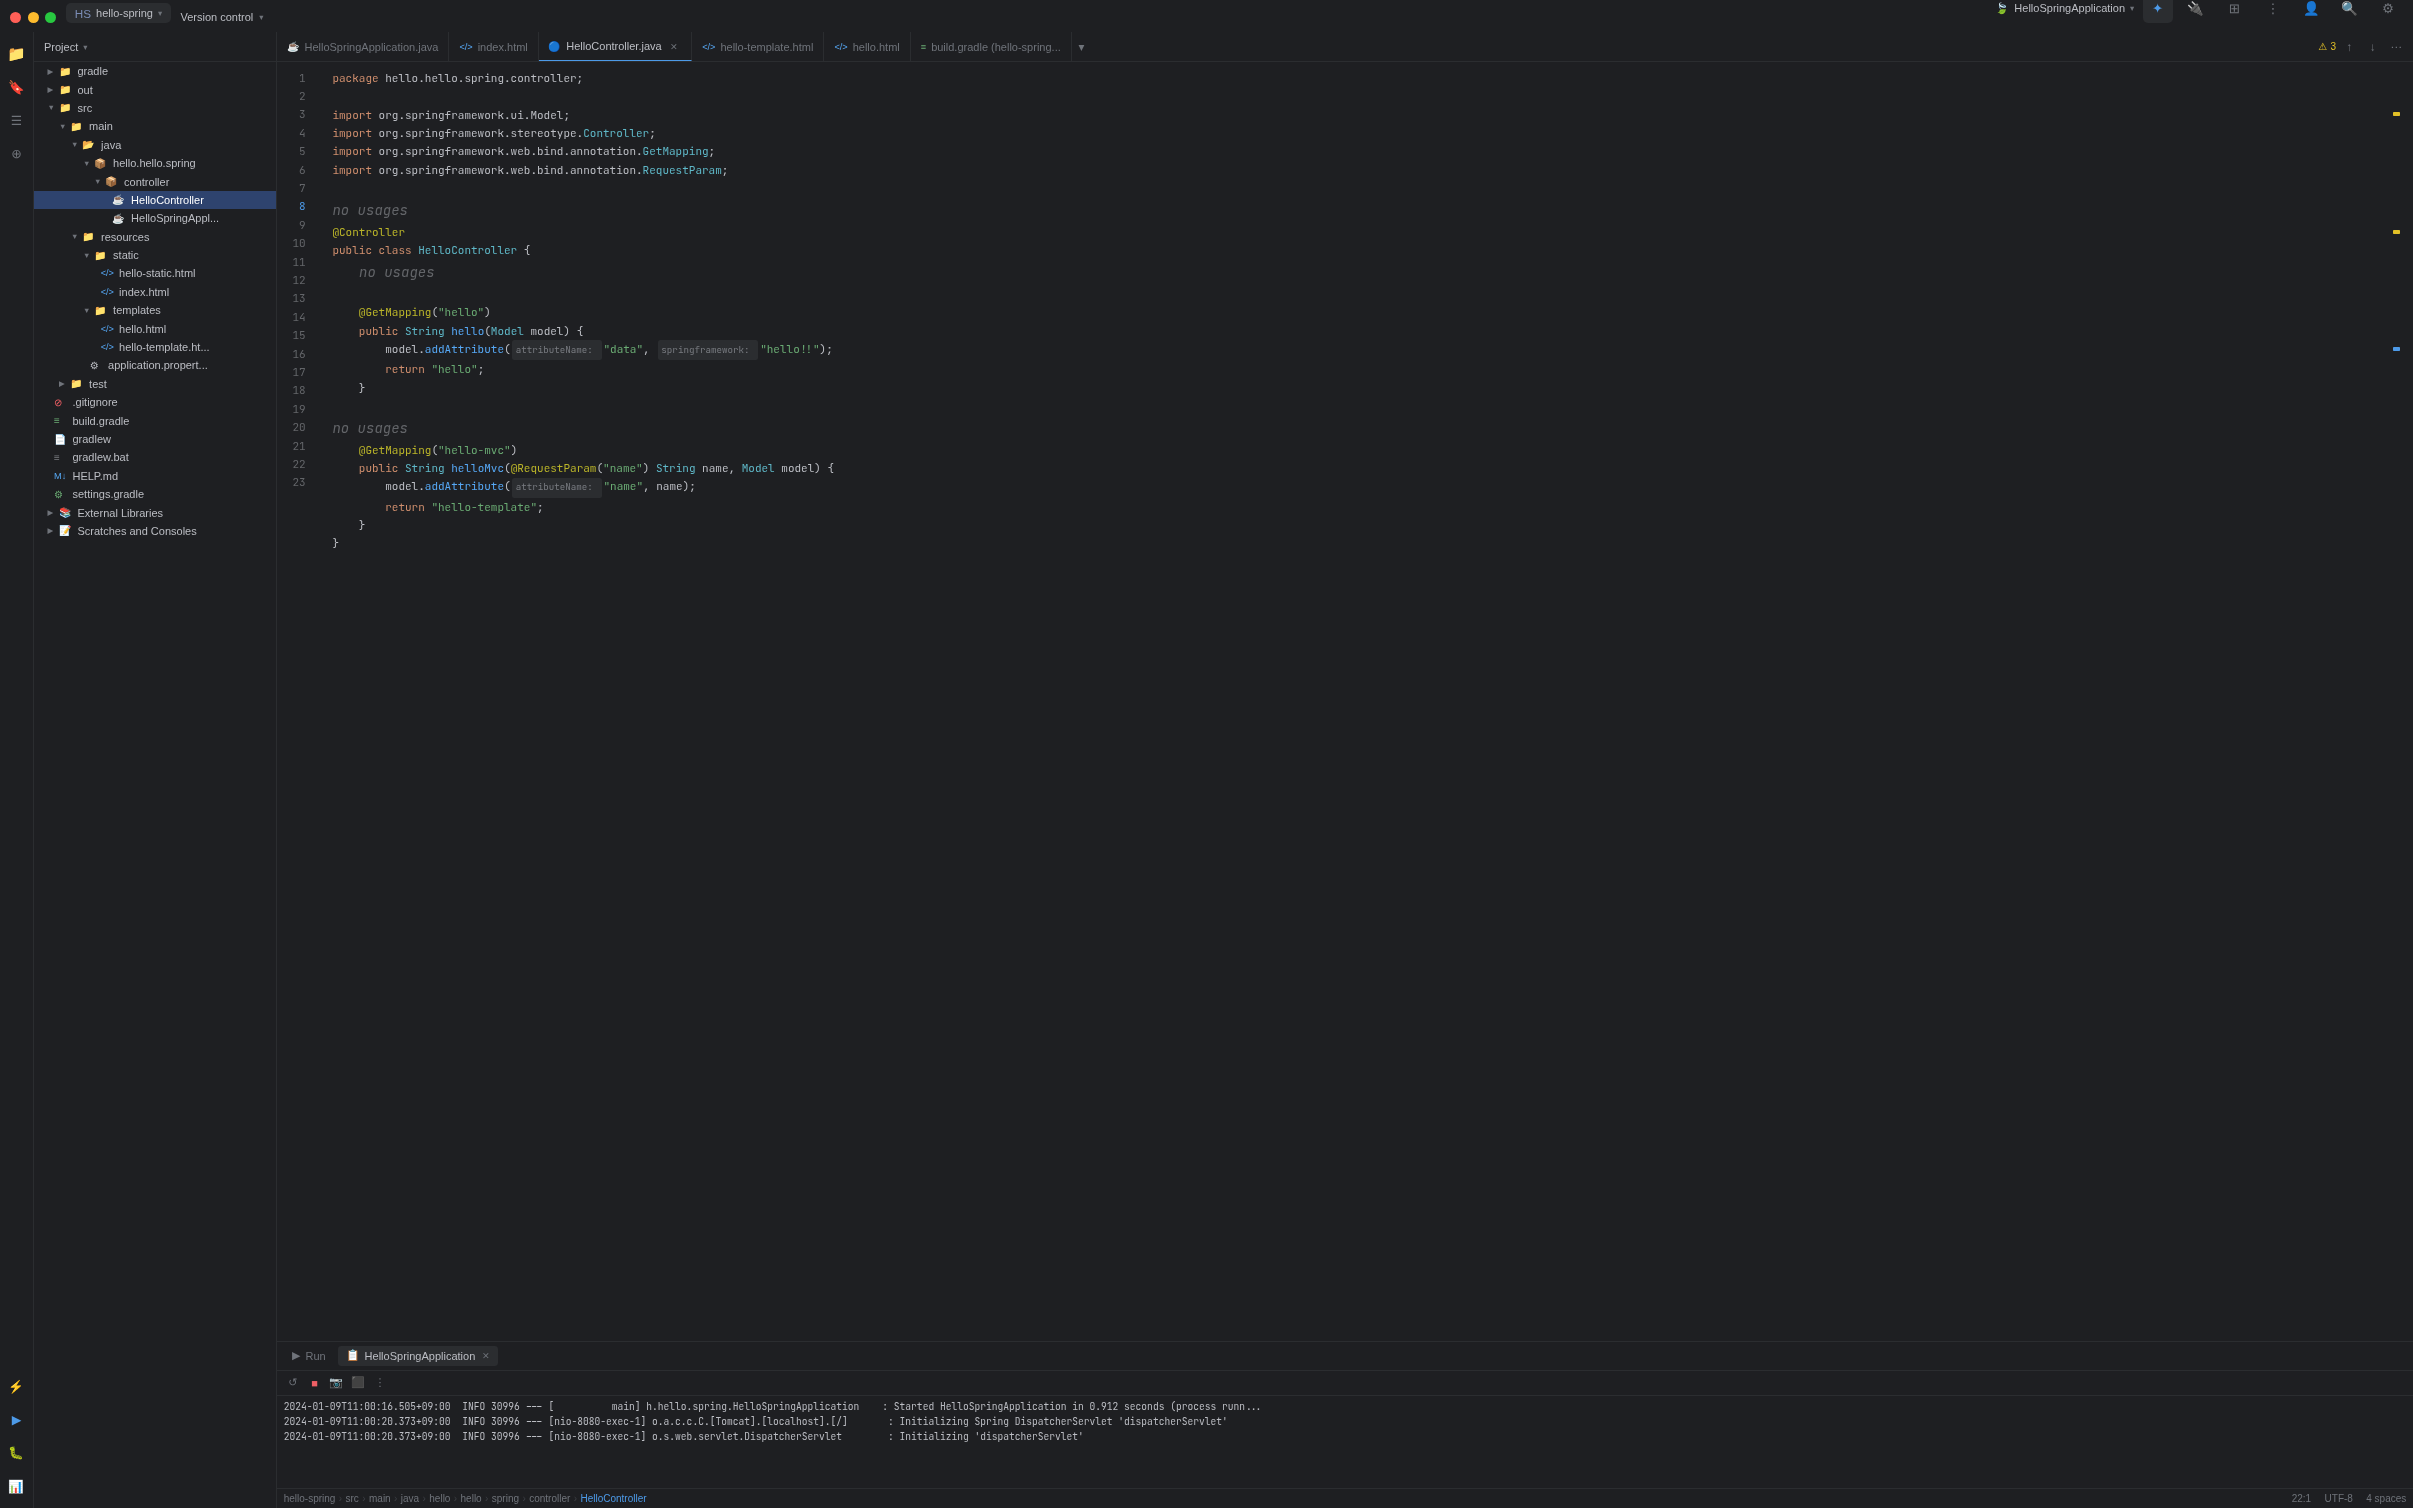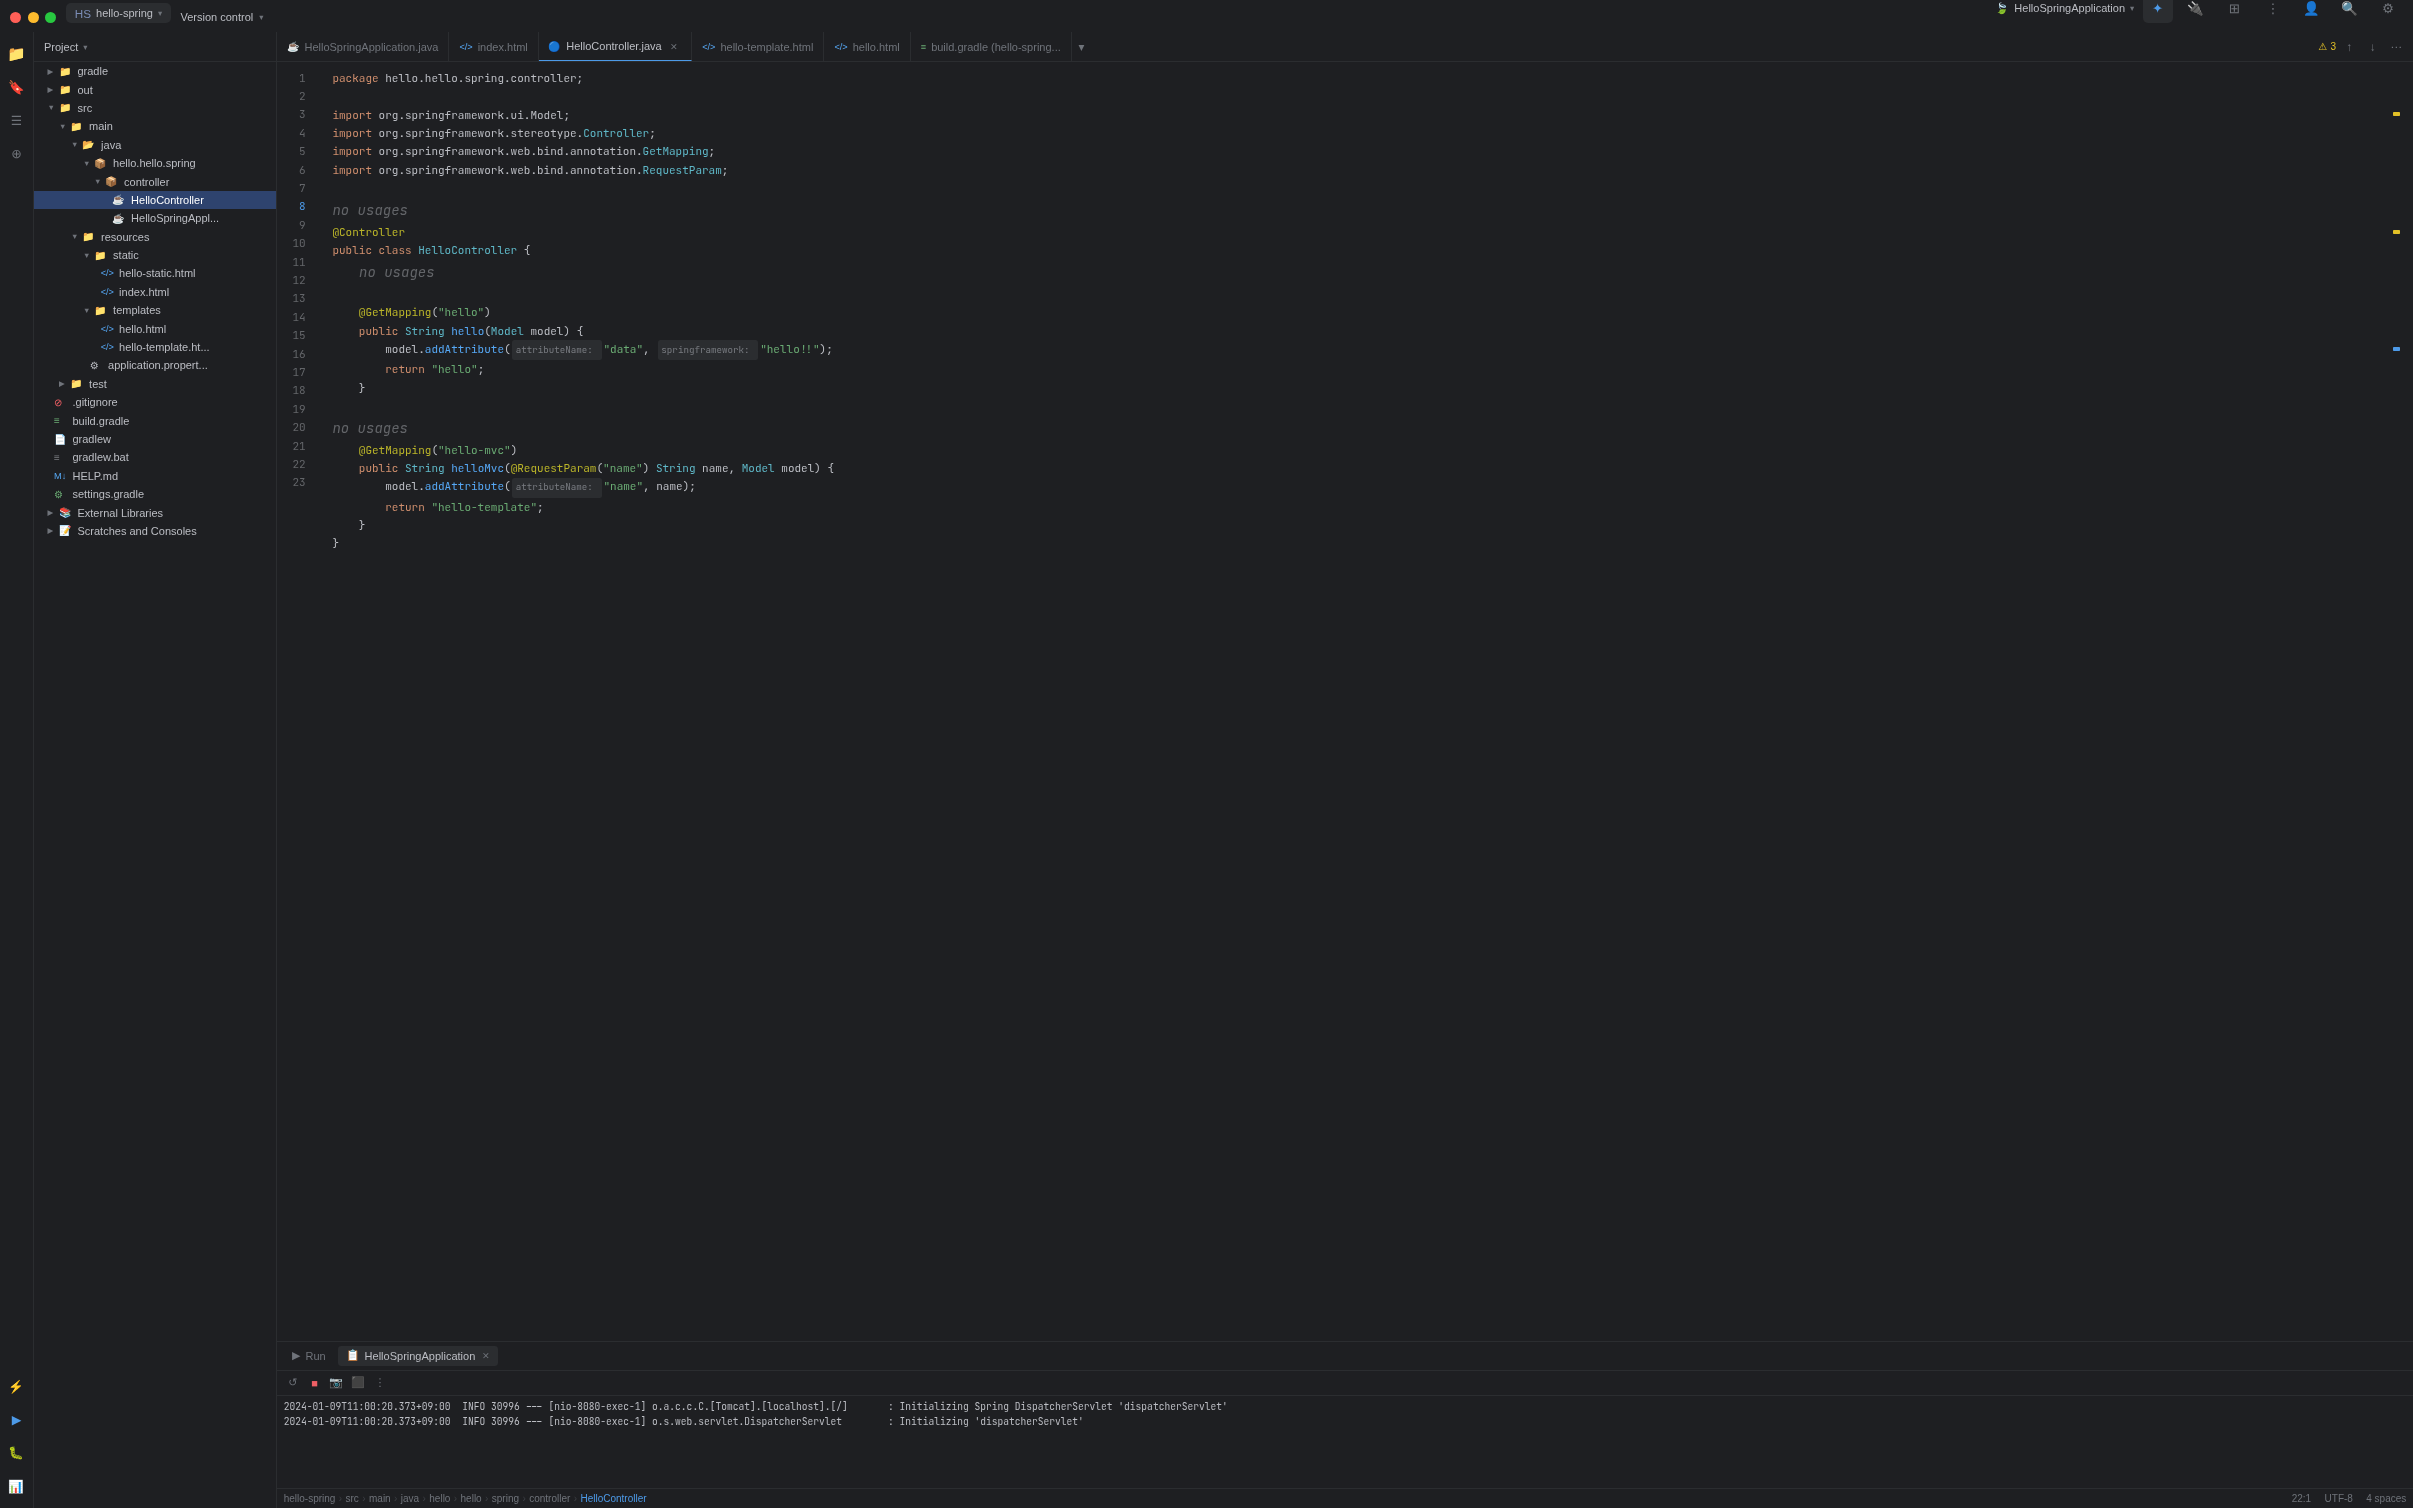--- a/index.html
+++ b/index.html
@@ -823,20 +823,21 @@
 
       <div class="bottom-toolbar">
         <div class="toolbar-btn">↺</div>
         <div class="toolbar-btn" style="color:#ef5f65;">■</div>
         <div class="toolbar-btn">📷</div>
         <div class="toolbar-btn">⬛</div>
         <div class="toolbar-btn">⋮</div>
       </div>
 
       <div class="console-output">
+        <div class="console-line console-info">2024-01-09T11:00:16.505+09:00  INFO 30996 --- [          main] h.hello.spring.HelloSpringApplication    : Started HelloSpringApplication in 0.912 seconds (process runn...</div>
         <div class="console-line console-info">2024-01-09T11:00:20.373+09:00  INFO 30996 --- [nio-8080-exec-1] o.a.c.c.C.[Tomcat].[localhost].[/]       : Initializing Spring DispatcherServlet 'dispatcherServlet'</div>
         <div class="console-line console-info">2024-01-09T11:00:20.373+09:00  INFO 30996 --- [nio-8080-exec-1] o.s.web.servlet.DispatcherServlet        : Initializing 'dispatcherServlet'</div>
       </div>
     </div>
 
     <div class="status-bar">
       <div class="status-left">
         <div class="status-breadcrumb">
           <span>hello-spring</span>
           <span class="sep">›</span>

